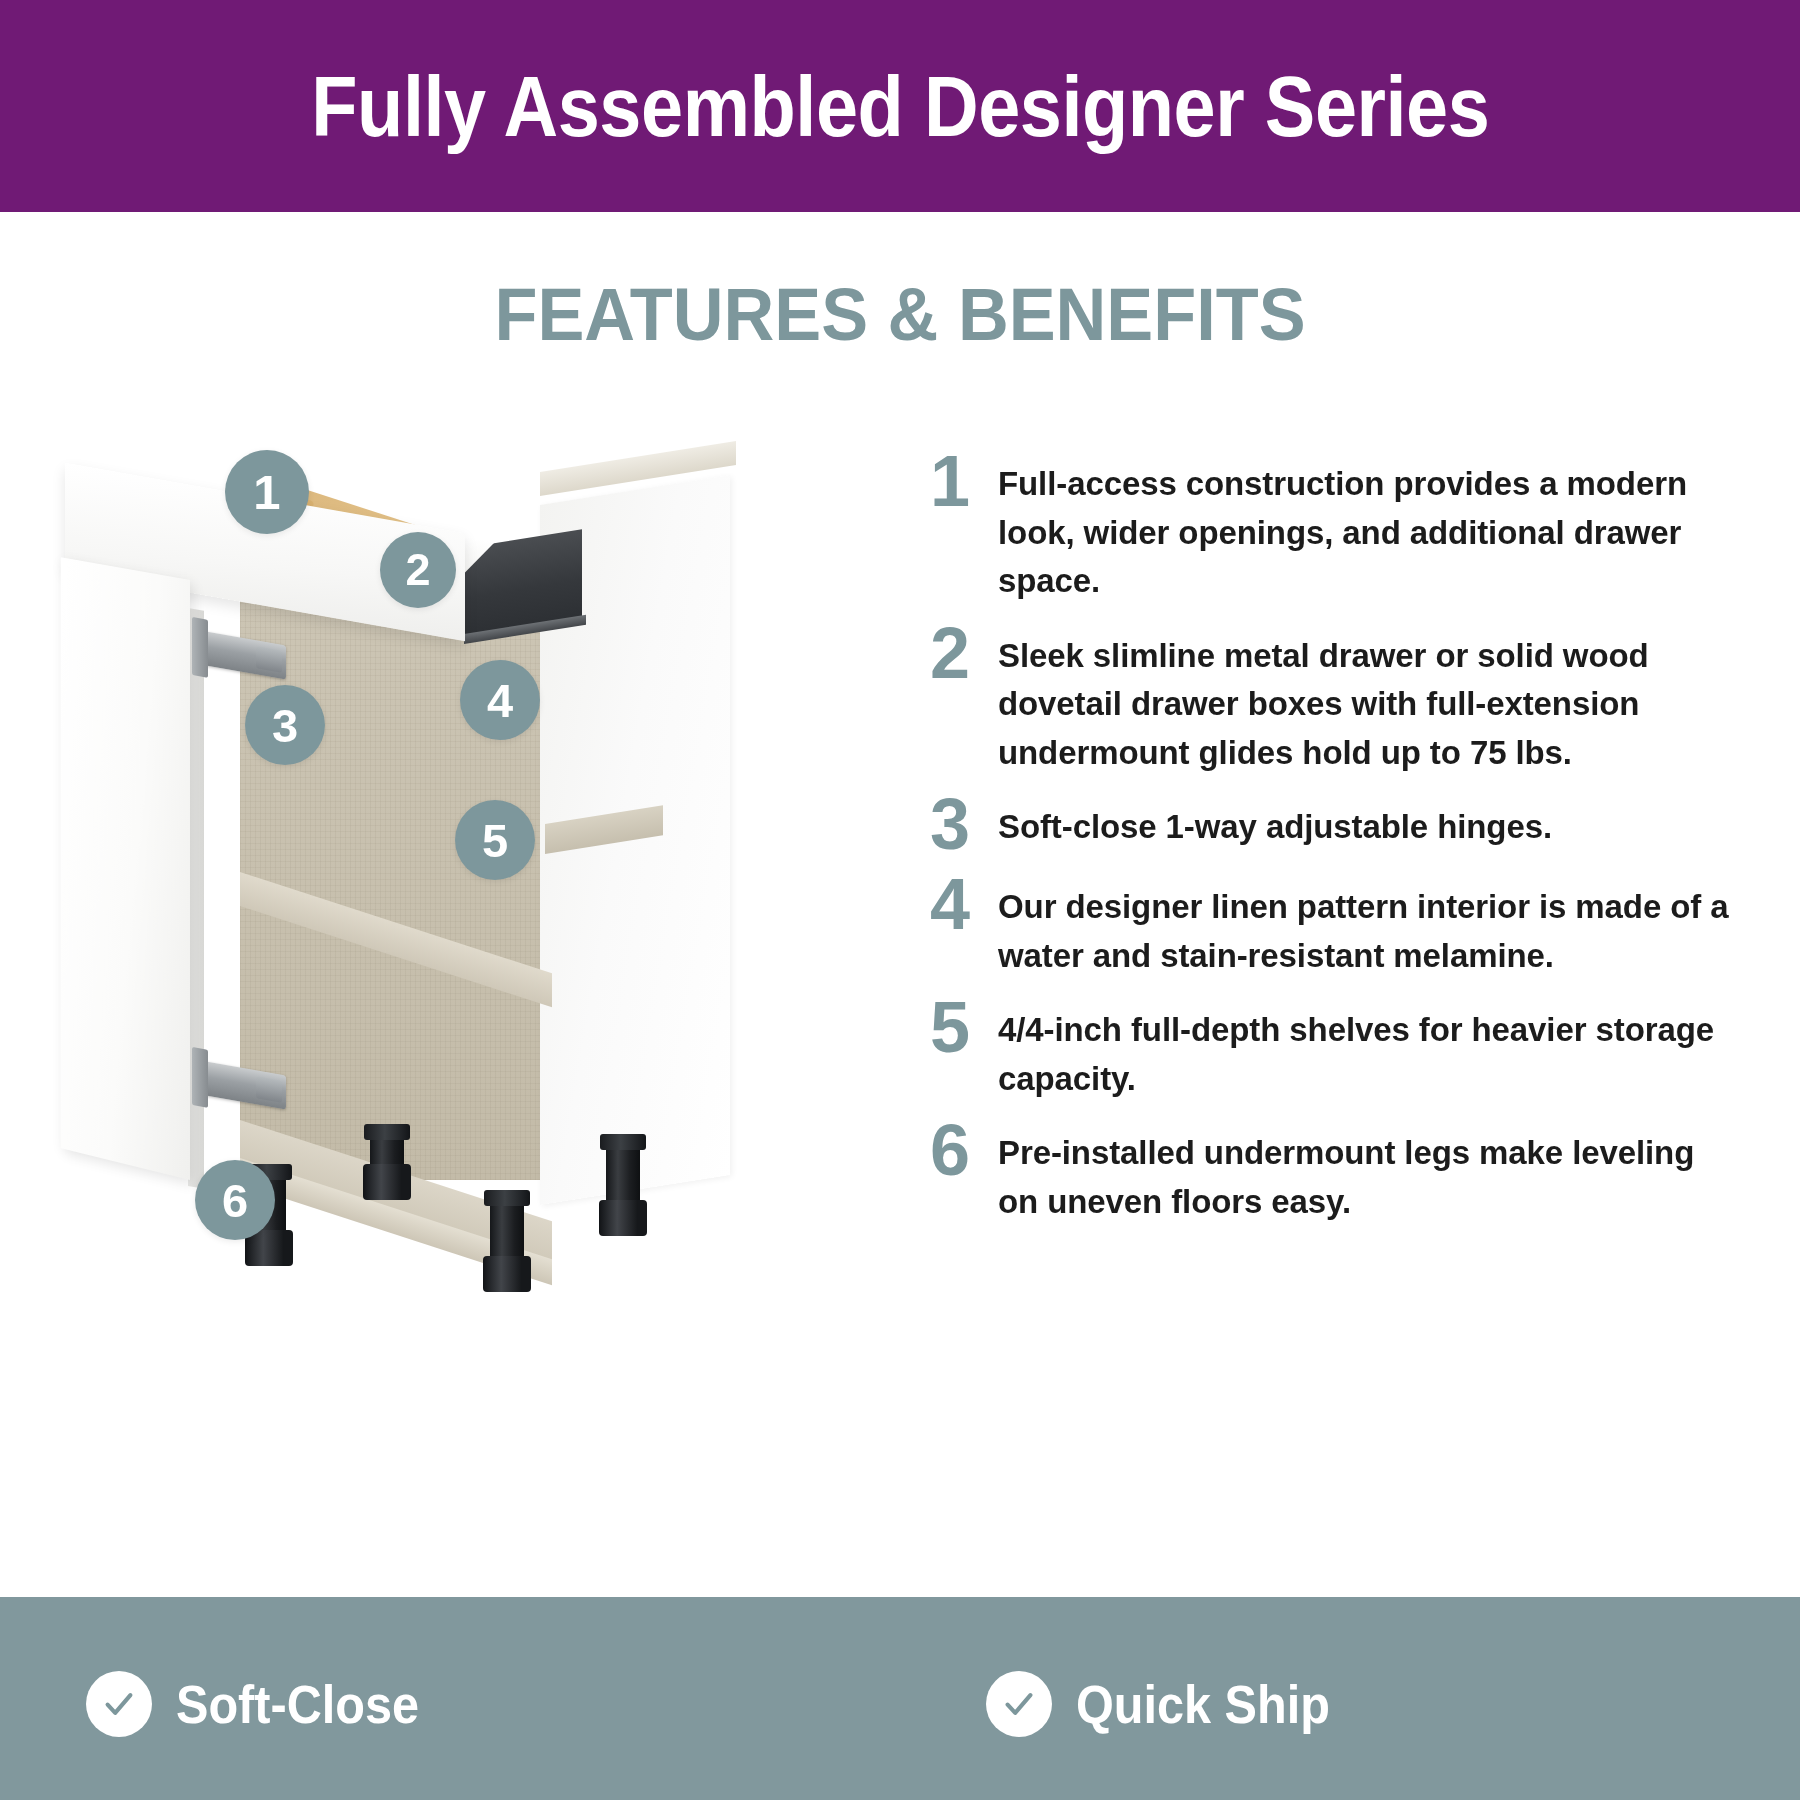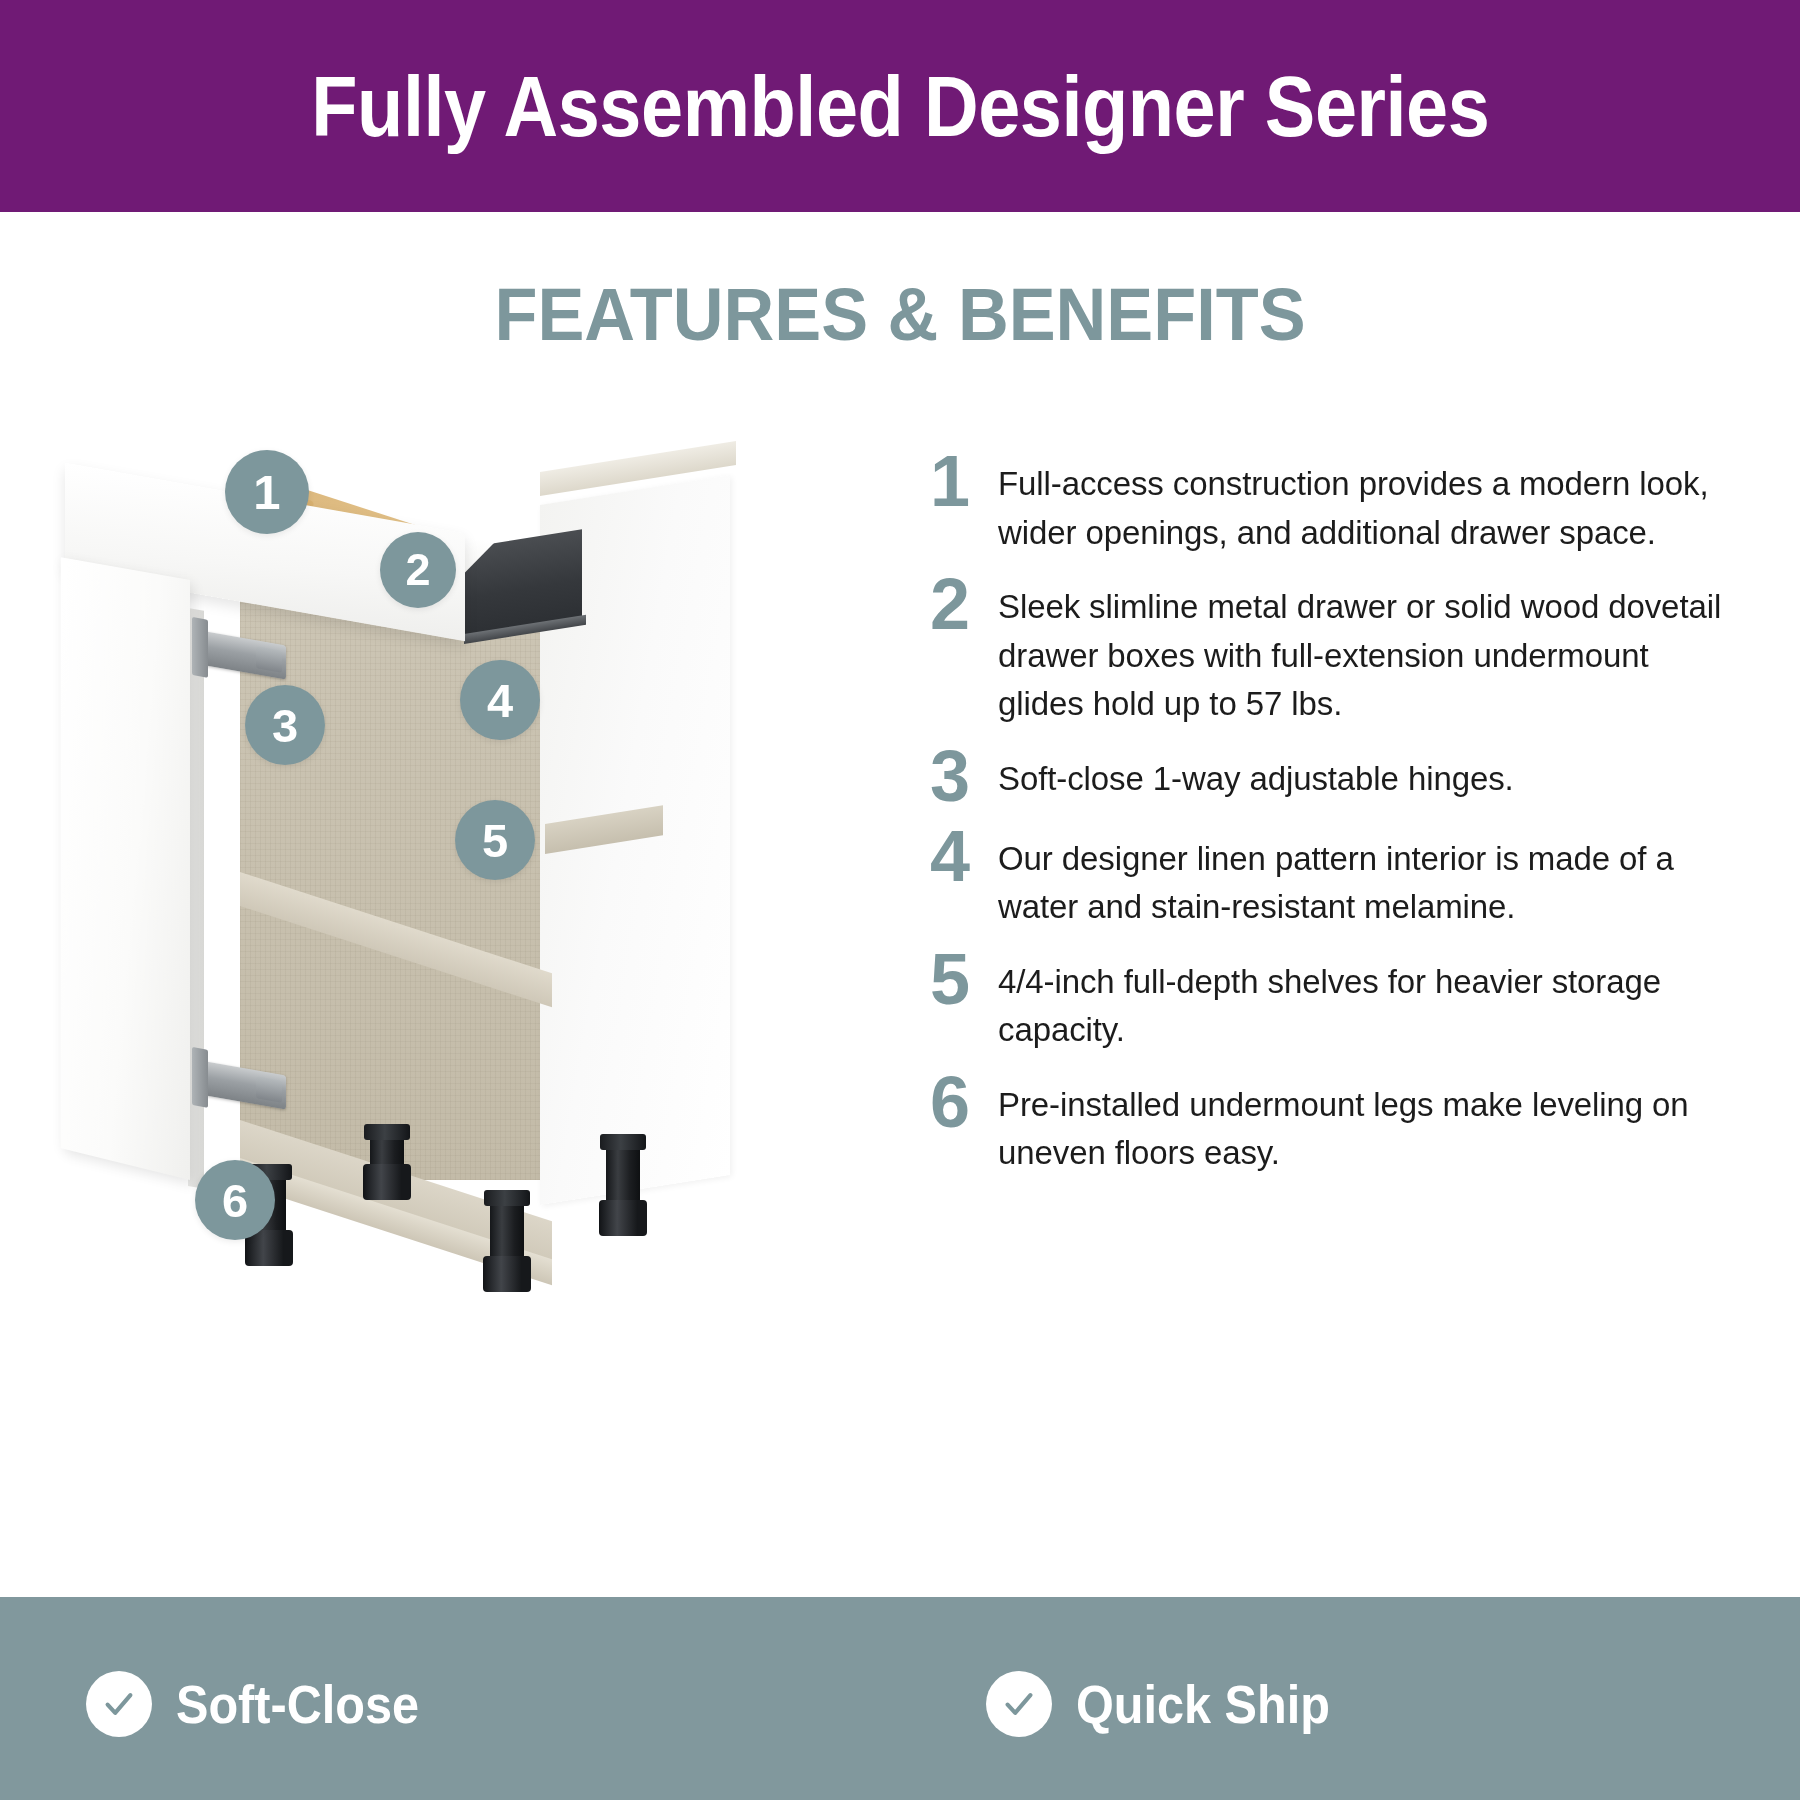--- a/index.html
+++ b/index.html
@@ -315,20 +315,21 @@
     font-family: "Liberation Sans Narrow", "Liberation Sans", sans-serif;
     text-align: left;
   }
   .feature-text {
     flex: 1 1 auto;
     color: #1c1c1c;
     font-size: 33px;
     line-height: 1.47;
     padding-top: 12px;
     letter-spacing: -0.1px;
+    font-weight: bold;
   }
 
   
   .footer-bar {
     position: absolute;
     left: 0; top: 1597px;
     width: 1800px;
     height: 203px;
     background: #81989d;
     display: flex;
@@ -440,21 +441,21 @@
 
   <div class="features">
 
     <div class="feature-row">
       <div class="feature-num">1</div>
       <div class="feature-text">Full-access construction provides a modern look, wider openings, and additional drawer space.</div>
     </div>
 
     <div class="feature-row">
       <div class="feature-num">2</div>
-      <div class="feature-text">Sleek slimline metal drawer or solid wood dovetail drawer boxes with full-extension undermount glides hold up to 57 lbs.</div>
+      <div class="feature-text">Sleek slimline metal drawer or solid wood dovetail drawer boxes with full-extension undermount glides hold up to 75 lbs.</div>
     </div>
 
     <div class="feature-row">
       <div class="feature-num">3</div>
       <div class="feature-text">Soft-close 1-way adjustable hinges.</div>
     </div>
 
     <div class="feature-row">
       <div class="feature-num">4</div>
       <div class="feature-text">Our designer linen pattern interior is made of a water and stain-resistant melamine.</div>

